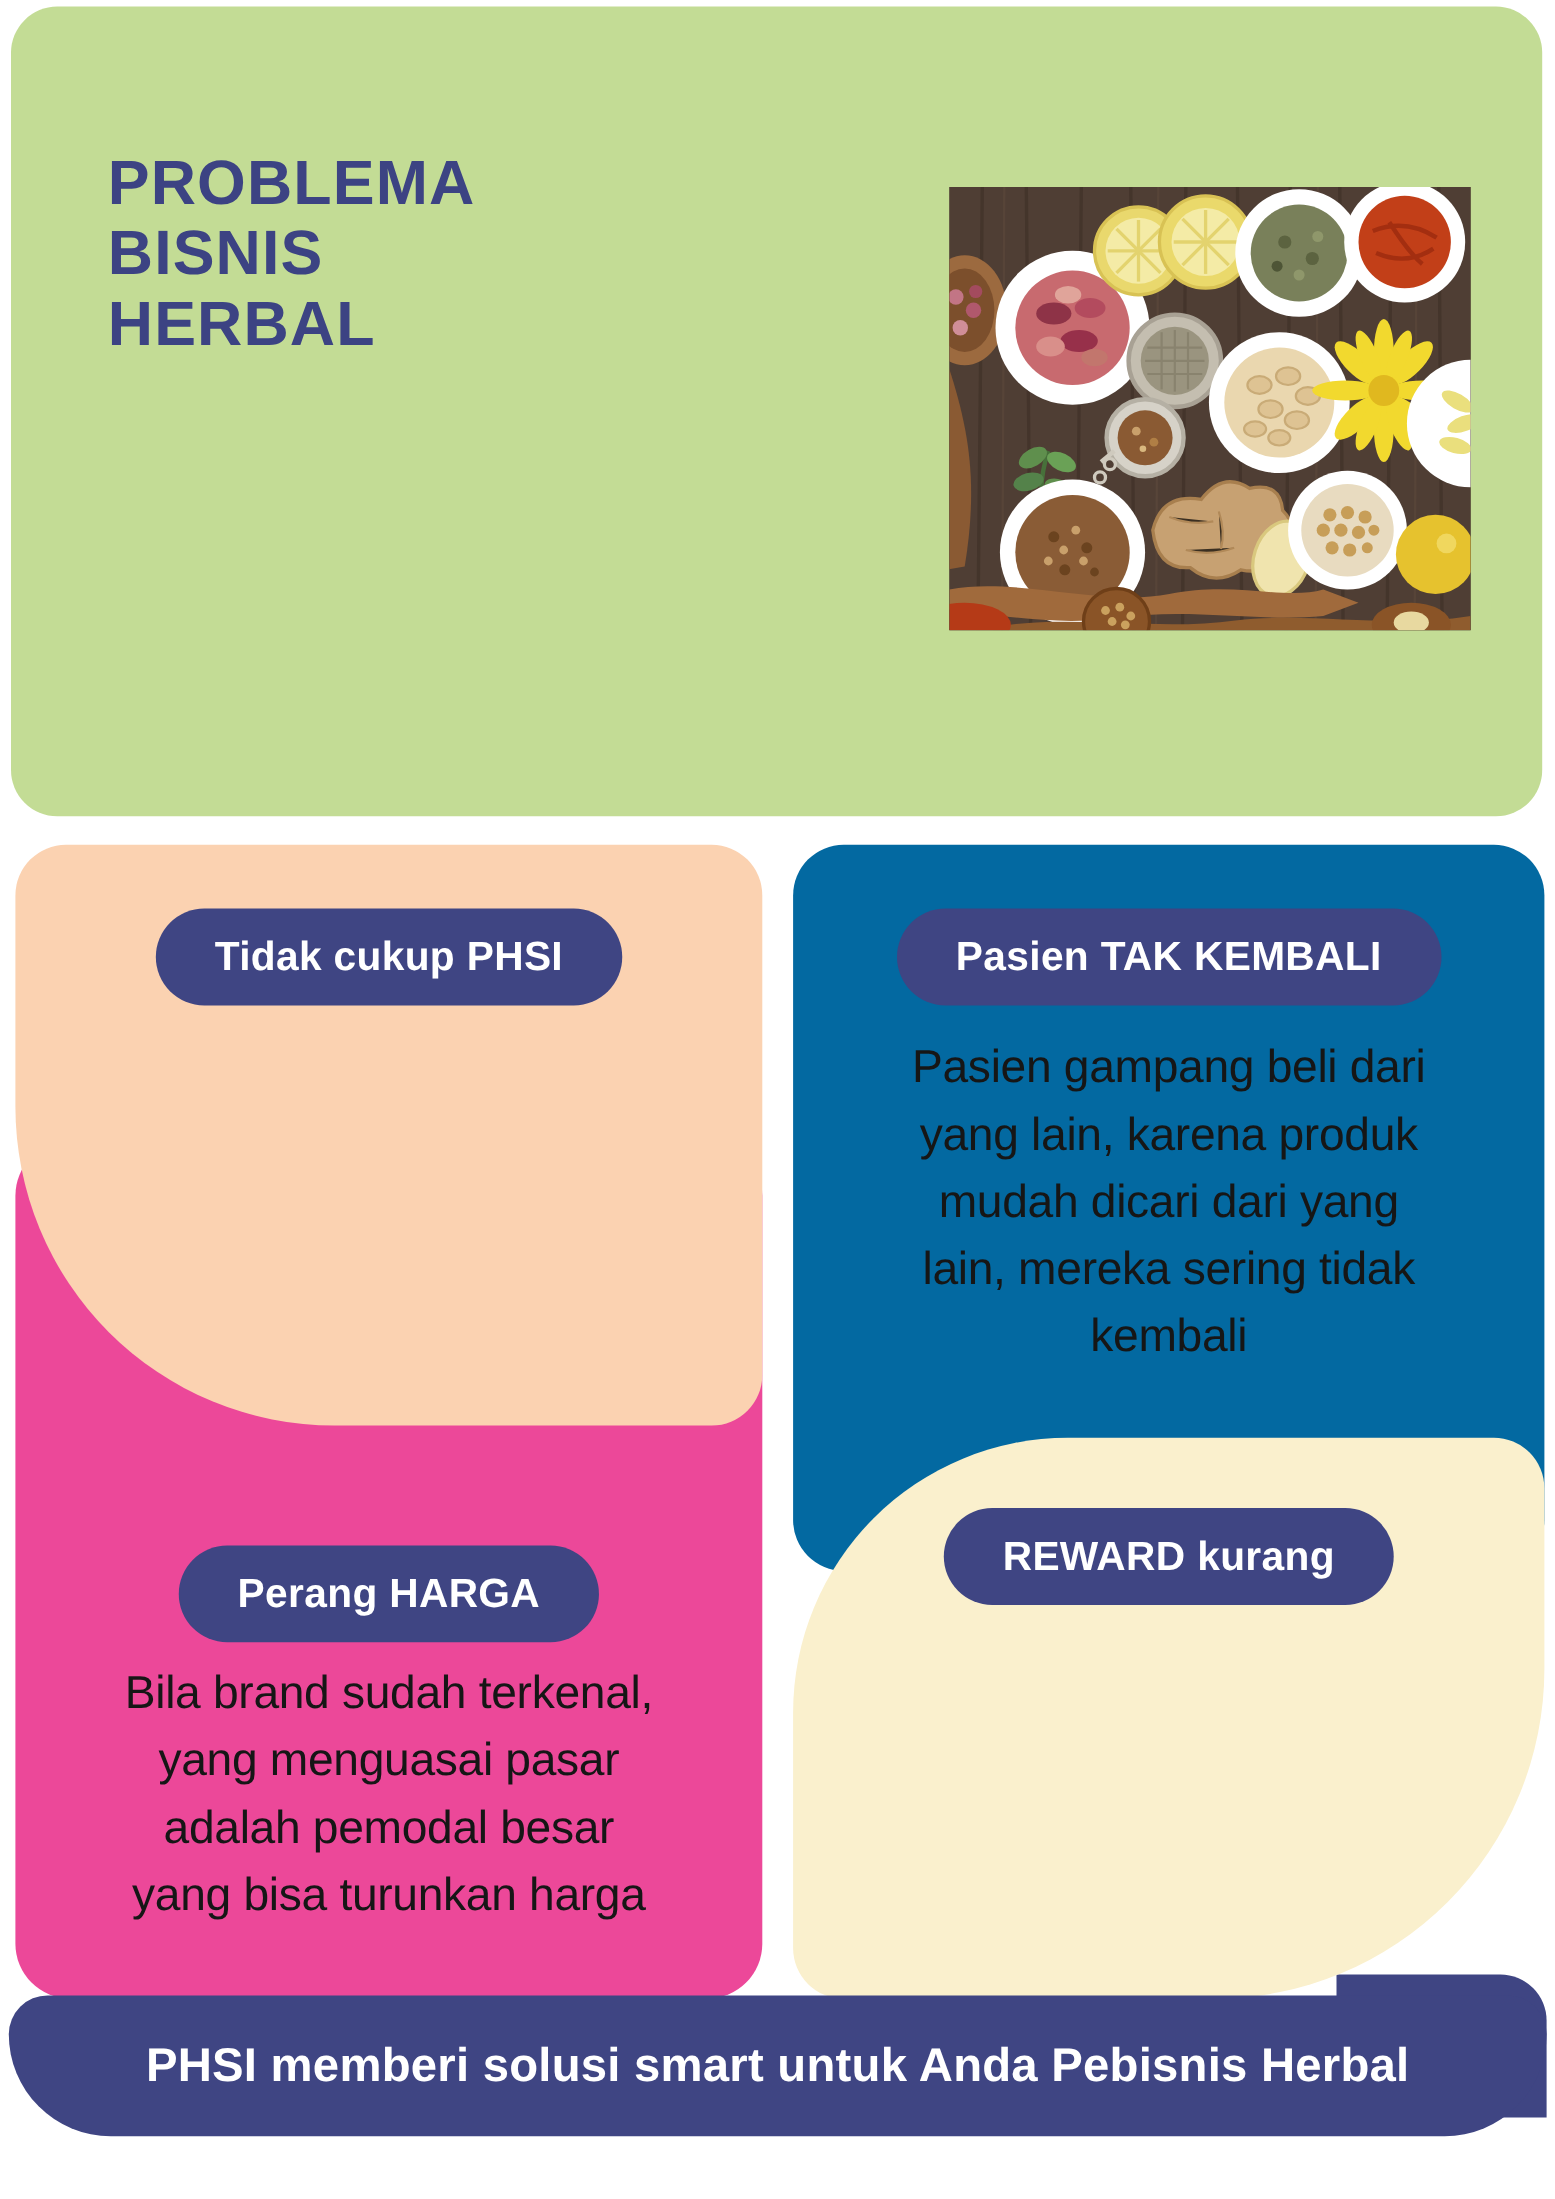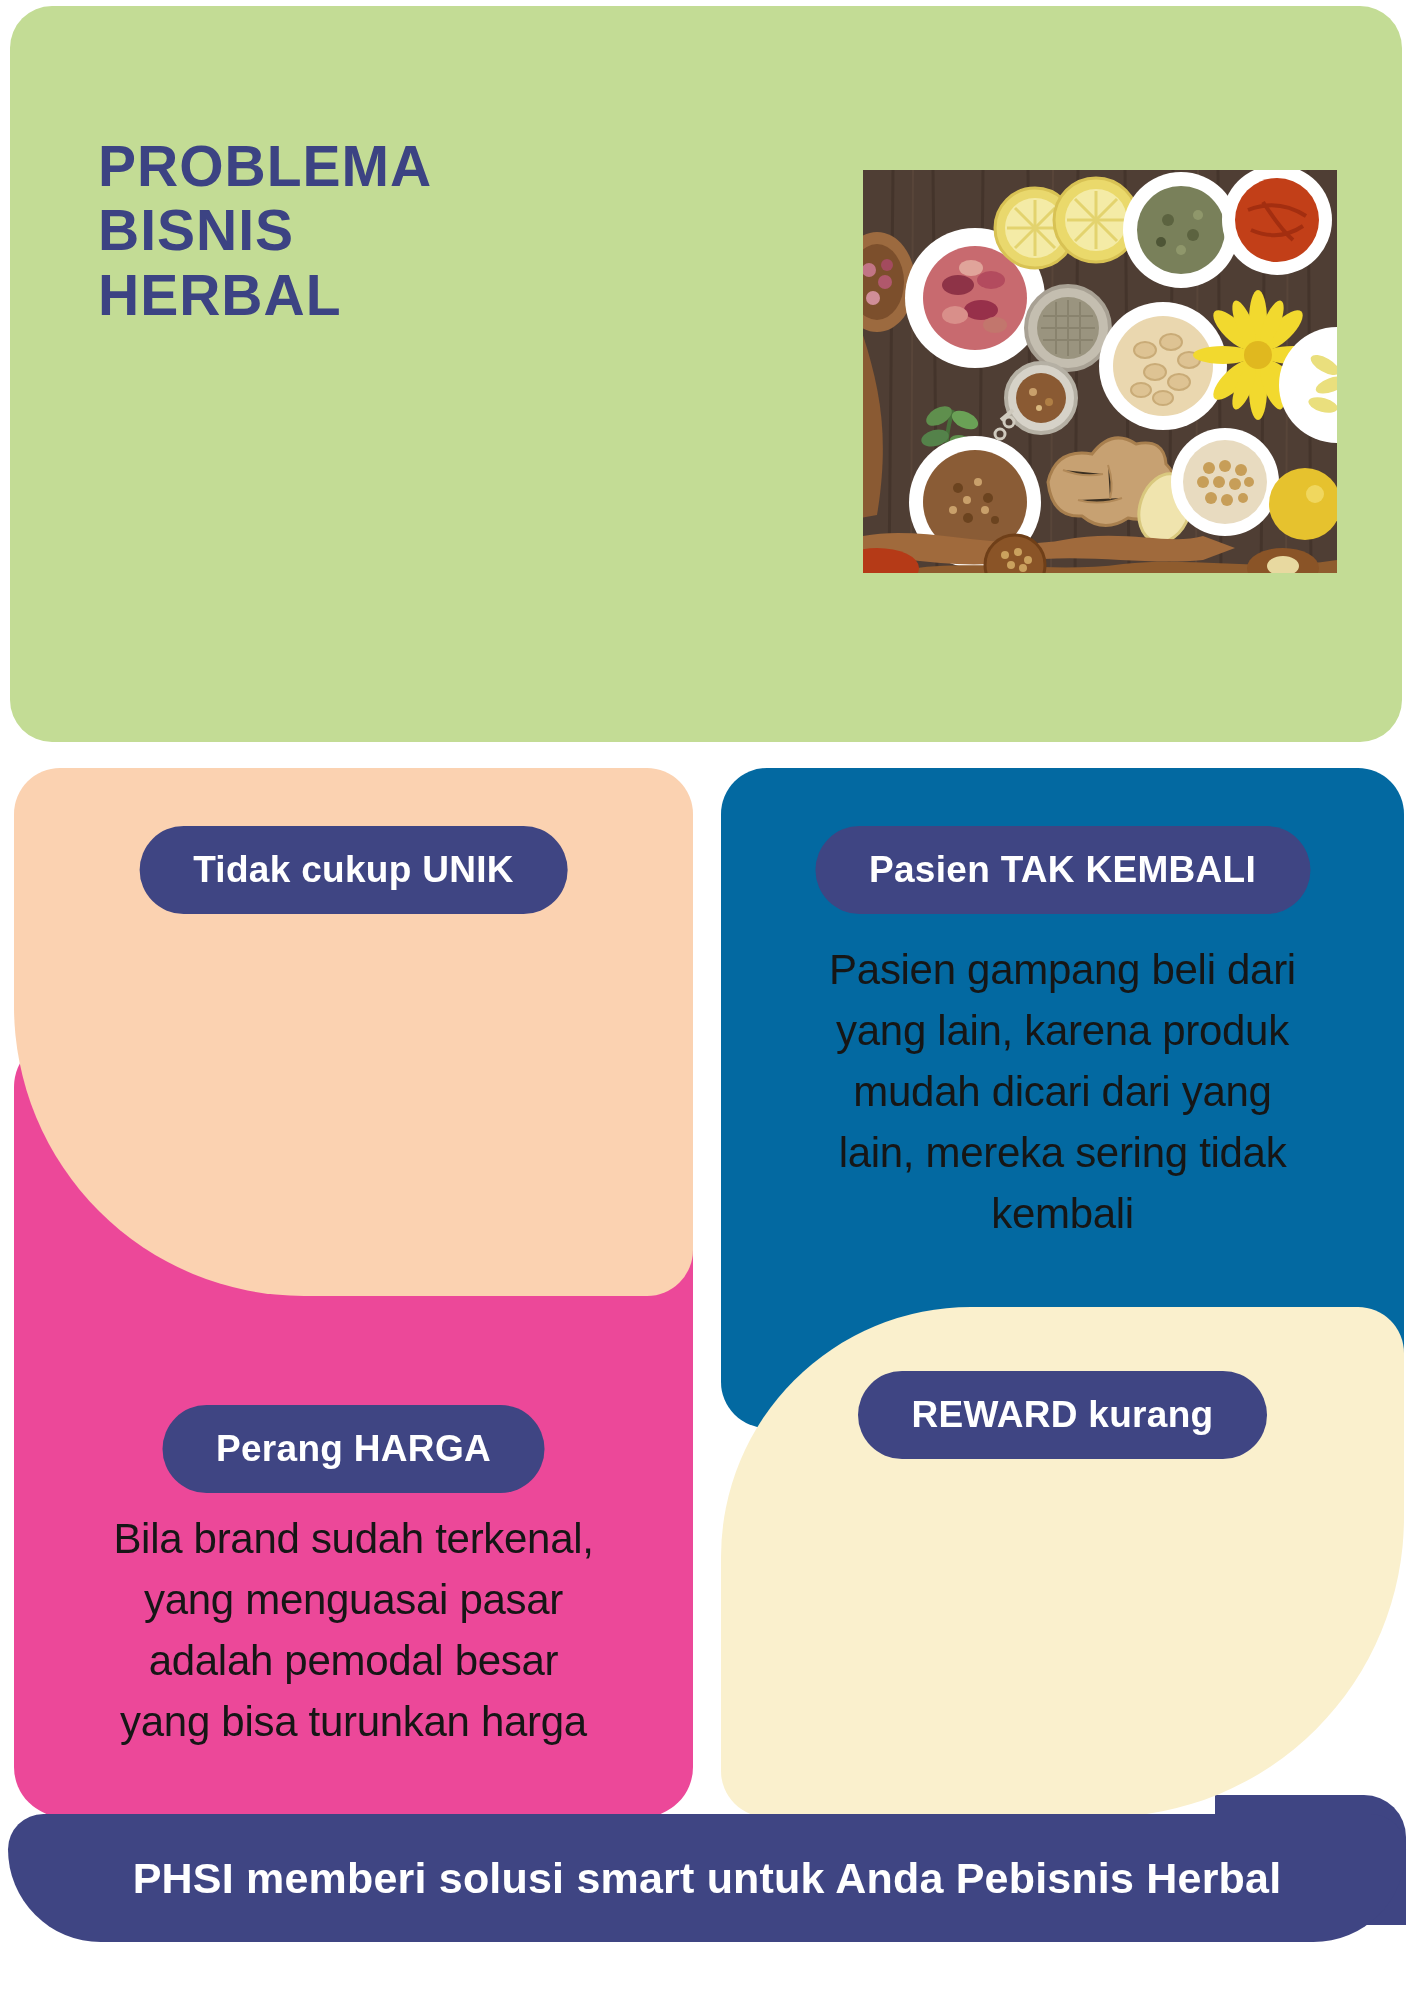--- a/index.html
+++ b/index.html
@@ -293,21 +293,21 @@
 
 <div class="abs card card-blue-left">
   <div class="pill pill-3">Perang HARGA</div>
   <div class="card-body body-3">Bila brand sudah terkenal,
 yang menguasai pasar
 adalah pemodal besar
 yang bisa turunkan harga</div>
 </div>
 
 <div class="abs card card-peach">
-  <div class="pill pill-1">Tidak cukup UNIK</div>
+  <div class="pill pill-1">Tidak cukup PHSI</div>
 </div>
 
 <div class="abs card card-blue-right">
   <div class="pill pill-2">Pasien TAK KEMBALI</div>
   <div class="card-body body-2">Pasien gampang beli dari
 yang lain, karena produk
 mudah dicari dari yang
 lain, mereka sering tidak
 kembali</div>
 </div>

